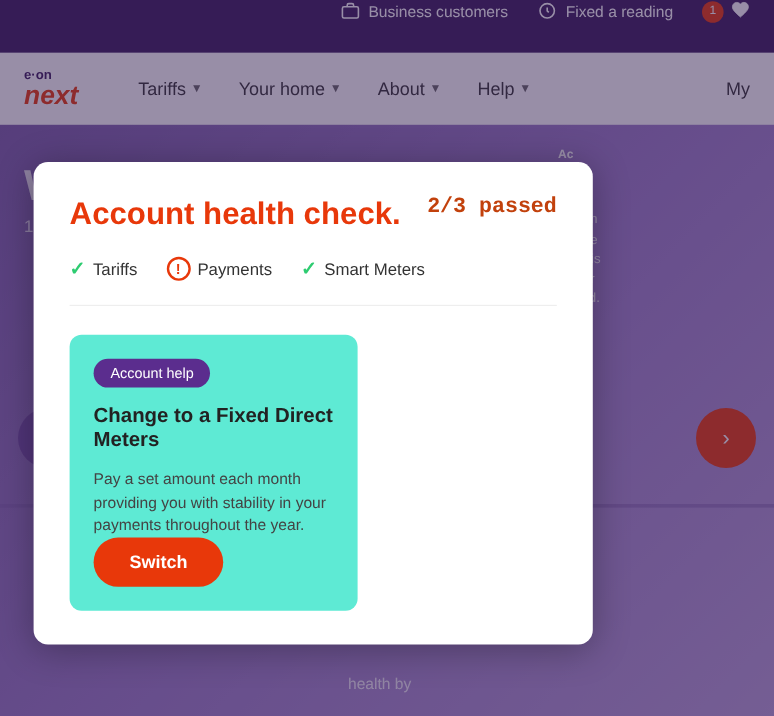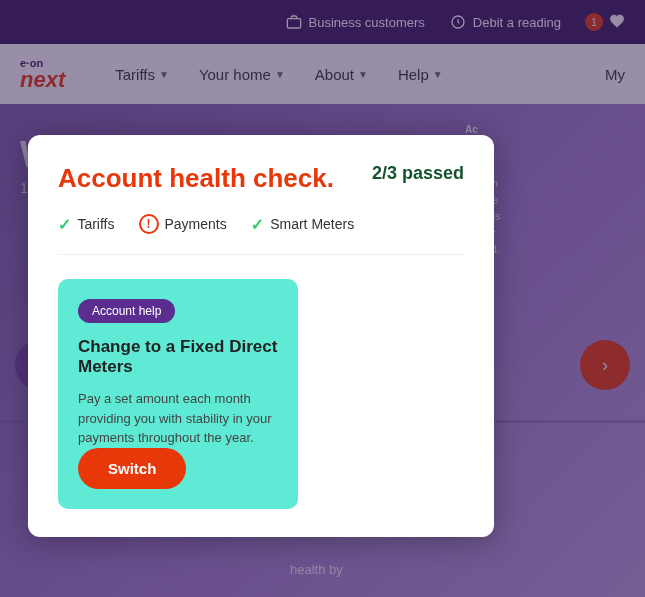--- a/index.html
+++ b/index.html
@@ -10,21 +10,21 @@
       overflow: hidden;
       position: relative;
       background: #f0eef5;
     }
 
     
     .top-bar {
       background: #3a1a5c;
       height: 44px;
       display: flex;
-      align-items: center;
+      align-items: flex-start;
       justify-content: flex-end;
       padding: 0 20px;
       gap: 24px;
     }
     .top-bar-item {
       display: flex;
       align-items: center;
       gap: 6px;
       color: white;
       font-size: 13px;
@@ -216,22 +216,23 @@
       margin-bottom: 20px;
     }
     .modal-title {
       font-size: 26px;
       font-weight: bold;
       color: #e8380a;
     }
     .modal-passed {
       font-size: 18px;
       font-weight: bold;
-      color: #14532d;
+      color: #c2410c;
       white-space: nowrap;
+      font-family: Liberation Mono, monospace;
     }
     .checks-row {
       display: flex;
       align-items: center;
       gap: 24px;
       padding-bottom: 20px;
       border-bottom: 1px solid #eee;
       margin-bottom: 24px;
     }
     .check-item {
@@ -327,21 +328,21 @@
     </span>
     <span>Business customers</span>
   </div>
   <div class="top-bar-item">
     <span class="top-bar-icon">
       <svg width="16" height="16" viewBox="0 0 24 24" fill="none" stroke="white" stroke-width="2">
         <circle cx="12" cy="12" r="9"></circle>
           <path d="M12 8v4l2 2"></path>
       </svg>
     </span>
-    <span>Debit a reading</span>
+    <span>Fixed a reading</span>
   </div>
   <div class="top-bar-item">
     <span class="notification-badge">
       <span>1</span>
     </span>
     <span>
       <svg width="16" height="16" viewBox="0 0 24 24" fill="white" stroke="white" stroke-width="1">
         <path d="M12 21.35l-1.45-1.32C5.4 15.36 2 12.28 2 8.5 2 5.42 4.42 3 7.5 3c1.74 0 3.41.81 4.5 2.09C13.09 3.81 14.76 3 16.5 3 19.58 3 22 5.42 22 8.5c0 3.78-3.4 6.86-8.55 11.54L12 21.35z"></path>
       </svg>
     </span>

